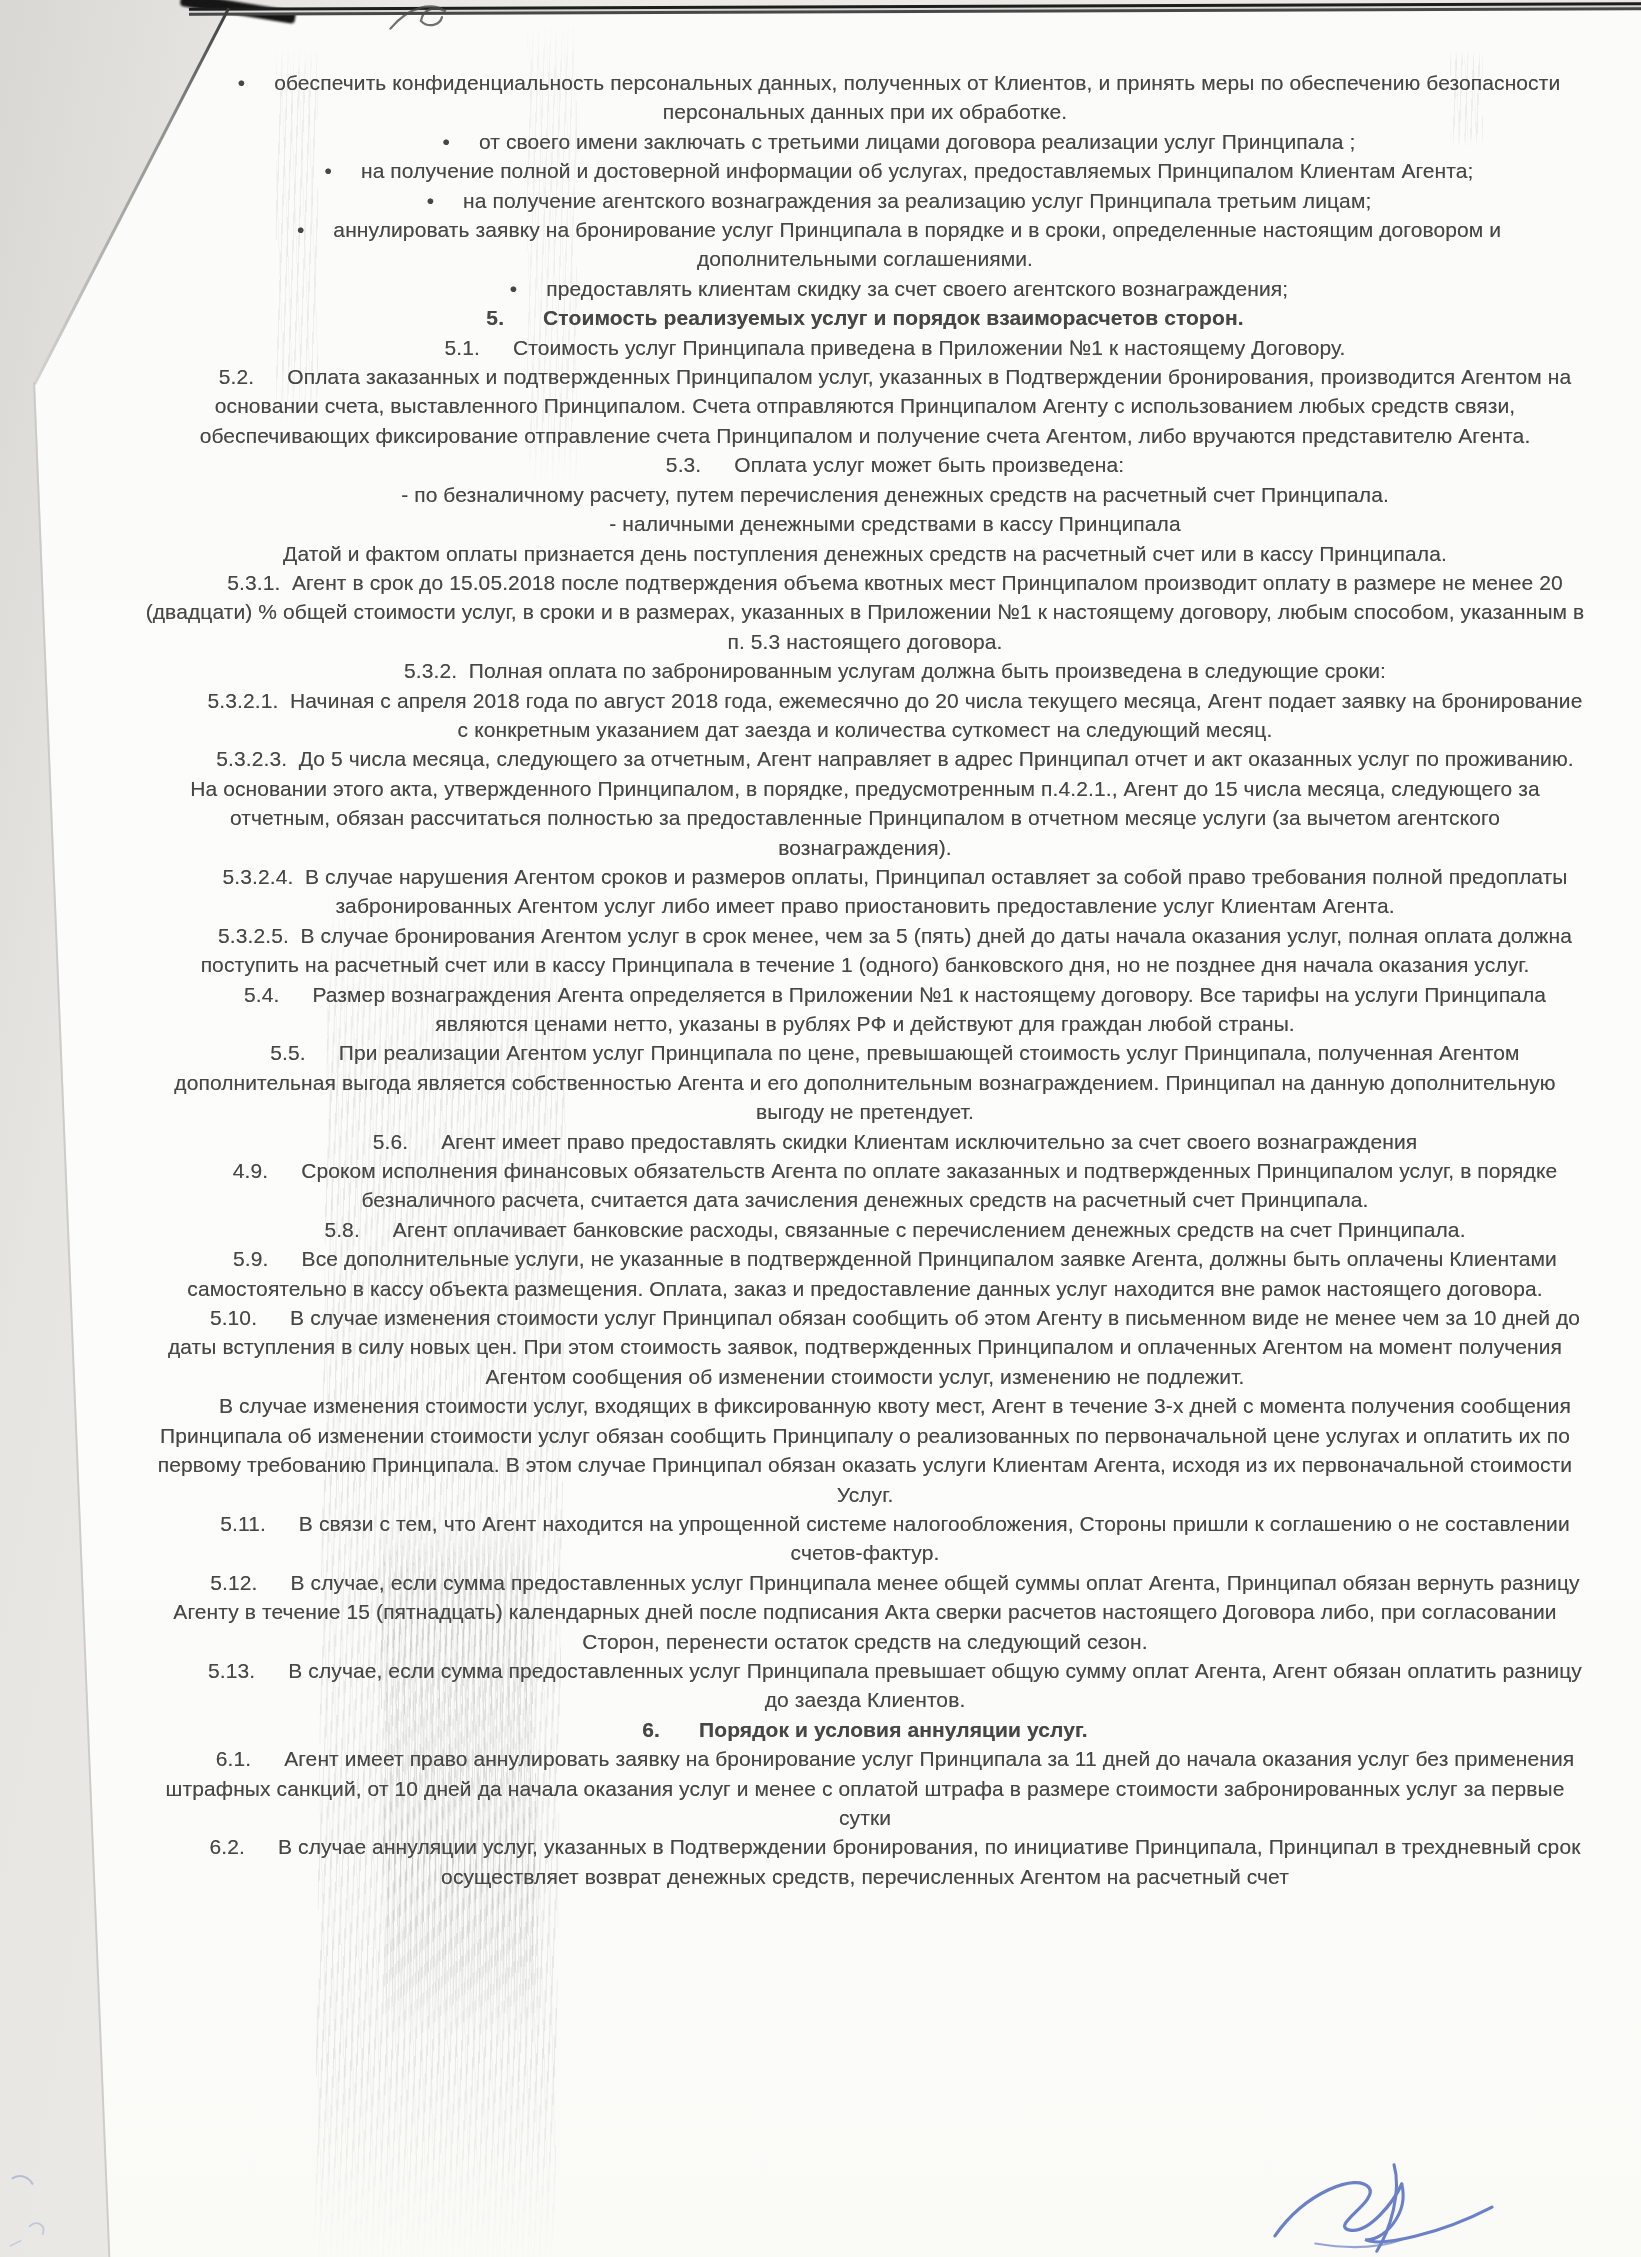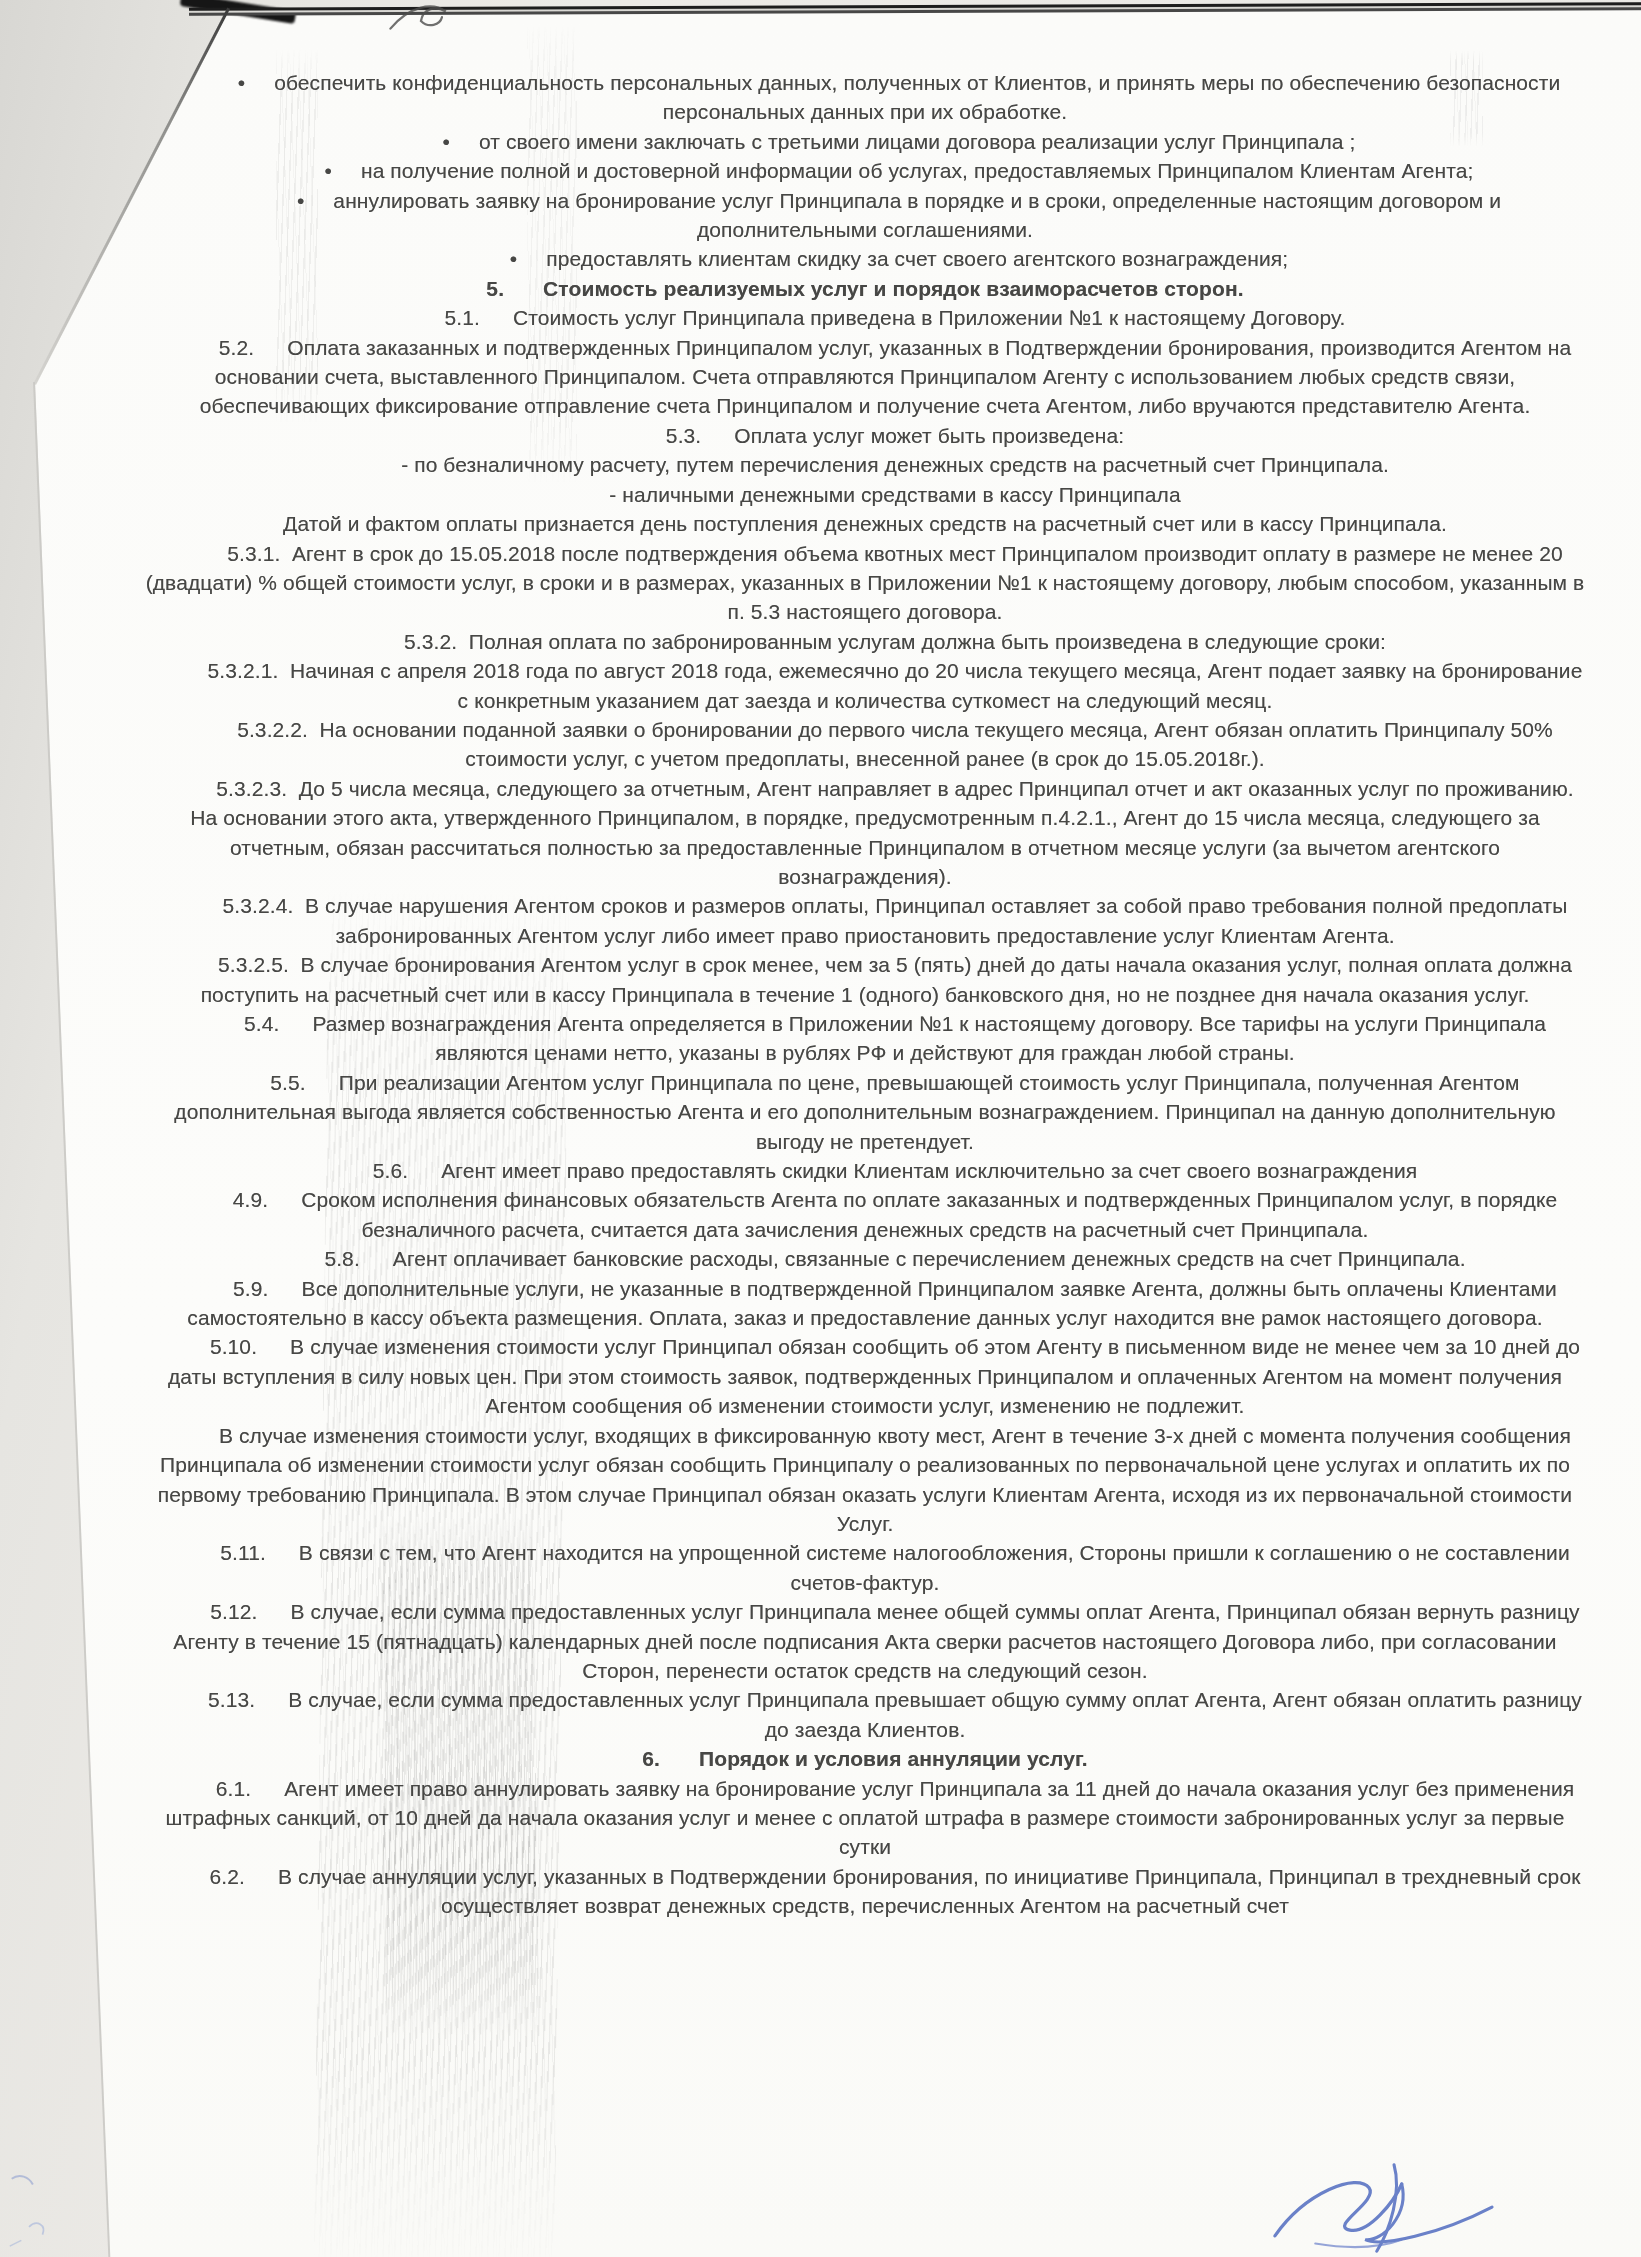--- a/index.html
+++ b/index.html
@@ -97,33 +97,33 @@
   <div class="smudge smudge-e artifact"></div>
 
   <svg class="artifact" style="left:384px;top:0;position:absolute" width="93" height="42" viewBox="0 0 96 44">
     <path d="M6,30 C26,6 50,2 64,12 C52,5 40,10 38,22 C46,30 58,26 60,18" fill="none" stroke="#4e4e4c" stroke-width="2.4" stroke-linecap="round" opacity=".8"></path>
   </svg>
 
   <div class="content">
       <p class="p-bullet"><span class="dot">•</span><span class="ptext">обеспечить конфиденциальность персональных данных, полученных от Клиентов, и принять меры по обеспечению безопасности персональных данных при их обработке.</span></p>
       <p class="p-bullet"><span class="dot">•</span><span class="ptext">от своего имени заключать с третьими лицами договора реализации услуг Принципала ;</span></p>
       <p class="p-bullet"><span class="dot">•</span><span class="ptext">на получение полной и достоверной информации об услугах, предоставляемых Принципалом Клиентам Агента;</span></p>
+      <p class="p-bullet"><span class="dot">•</span><span class="ptext">на получение агентского вознаграждения за реализацию услуг Принципала третьим лицам;</span></p>
       <p class="p-bullet"><span class="dot">•</span><span class="ptext">аннулировать заявку на бронирование услуг Принципала в порядке и в сроки, определенные настоящим договором и дополнительными соглашениями.</span></p>
       <p class="p-bullet"><span class="dot">•</span><span class="ptext">предоставлять клиентам скидку за счет своего агентского вознаграждения;</span></p>
       <p class="p-heading gap-lg"><span class="pnum wide">5.</span><span class="ptext">Стоимость реализуемых услуг и порядок взаиморасчетов сторон.</span></p>
       <p class="p-num"><span class="pnum wide">5.1.</span><span class="ptext">Стоимость услуг Принципала приведена в Приложении №1 к настоящему Договору.</span></p>
       <p class="p-num"><span class="pnum wide">5.2.</span><span class="ptext">Оплата заказанных и подтвержденных Принципалом услуг, указанных в Подтверждении бронирования, производится Агентом на основании счета, выставленного Принципалом. Счета отправляются Принципалом Агенту с использованием любых средств связи, обеспечивающих фиксирование отправление счета Принципалом и получение счета Агентом, либо вручаются представителю Агента.</span></p>
       <p class="p-num"><span class="pnum wide">5.3.</span><span class="ptext">Оплата услуг может быть произведена:</span></p>
       <p class="p-indent"><span class="ptext">- по безналичному расчету, путем перечисления денежных средств на расчетный счет Принципала.</span></p>
       <p class="p-indent"><span class="ptext">- наличными денежными средствами в кассу Принципала</span></p>
       <p class="p-plain"><span class="ptext">Датой и фактом оплаты признается день поступления денежных средств на расчетный счет или в кассу Принципала.</span></p>
       <p class="p-num"><span class="pnum">5.3.1.</span><span class="ptext">Агент в срок до 15.05.2018 после подтверждения объема квотных мест Принципалом производит оплату в размере не менее 20 (двадцати) % общей стоимости услуг, в сроки и в размерах, указанных в Приложении №1 к настоящему договору, любым способом, указанным в п. 5.3 настоящего договора.</span></p>
       <p class="p-num"><span class="pnum">5.3.2.</span><span class="ptext">Полная оплата по забронированным услугам должна быть произведена в следующие сроки:</span></p>
       <p class="p-num"><span class="pnum">5.3.2.1.</span><span class="ptext">Начиная с апреля 2018 года по август 2018 года, ежемесячно до 20 числа текущего месяца, Агент подает заявку на бронирование с конкретным указанием дат заезда и количества суткомест на следующий месяц.</span></p>
-      <p class="p-num"><span class="pnum">5.3.2.2.</span><span class="ptext">На основании поданной заявки о бронировании до первого числа  текущего месяца, Агент обязан оплатить Принципалу 50% стоимости услуг, с учетом предоплаты, внесенной ранее (в срок до 15.05.2018г.).</span></p>
       <p class="p-num"><span class="pnum">5.3.2.3.</span><span class="ptext">До 5 числа месяца, следующего за отчетным, Агент направляет в адрес Принципал отчет  и акт оказанных услуг по проживанию. На основании этого акта, утвержденного Принципалом, в порядке, предусмотренным п.4.2.1., Агент до 15 числа месяца, следующего за отчетным, обязан рассчитаться полностью за предоставленные Принципалом в отчетном месяце услуги (за вычетом агентского вознаграждения).</span></p>
       <p class="p-num"><span class="pnum">5.3.2.4.</span><span class="ptext">В случае нарушения Агентом сроков и размеров оплаты, Принципал оставляет за собой право требования полной предоплаты забронированных Агентом услуг либо имеет право приостановить предоставление услуг Клиентам Агента.</span></p>
       <p class="p-num"><span class="pnum">5.3.2.5.</span><span class="ptext">В случае бронирования Агентом услуг в срок менее, чем за 5 (пять) дней до даты начала оказания услуг, полная оплата должна поступить на расчетный счет или в кассу Принципала в течение 1 (одного) банковского дня, но не позднее дня начала оказания услуг.</span></p>
       <p class="p-num"><span class="pnum wide">5.4.</span><span class="ptext">Размер вознаграждения Агента определяется в Приложении №1 к настоящему договору. Все тарифы на услуги Принципала являются ценами нетто, указаны в рублях РФ и действуют для граждан любой страны.</span></p>
       <p class="p-num"><span class="pnum wide">5.5.</span><span class="ptext">При реализации Агентом услуг Принципала по цене, превышающей стоимость услуг Принципала, полученная Агентом дополнительная выгода является собственностью Агента и его дополнительным вознаграждением. Принципал на данную дополнительную выгоду  не претендует.</span></p>
       <p class="p-num"><span class="pnum wide">5.6.</span><span class="ptext">Агент имеет право предоставлять скидки Клиентам исключительно за счет своего вознаграждения</span></p>
       <p class="p-num"><span class="pnum wide">4.9.</span><span class="ptext">Сроком исполнения финансовых обязательств Агента по оплате заказанных и подтвержденных Принципалом услуг, в порядке безналичного расчета, считается дата зачисления денежных средств на расчетный счет Принципала.</span></p>
       <p class="p-num"><span class="pnum wide">5.8.</span><span class="ptext">Агент оплачивает банковские расходы, связанные с перечислением денежных средств на счет Принципала.</span></p>
       <p class="p-num"><span class="pnum wide">5.9.</span><span class="ptext">Все дополнительные услуги, не указанные в подтвержденной Принципалом заявке Агента, должны быть оплачены Клиентами самостоятельно в кассу объекта размещения. Оплата, заказ и предоставление данных услуг находится вне рамок настоящего договора.</span></p>
       <p class="p-num"><span class="pnum wide">5.10.</span><span class="ptext">В случае изменения стоимости услуг Принципал обязан сообщить об этом Агенту в письменном виде не менее чем за 10 дней до даты вступления в силу новых цен. При этом стоимость заявок, подтвержденных Принципалом и оплаченных Агентом на момент получения Агентом сообщения об изменении стоимости услуг,  изменению не подлежит.</span></p>

